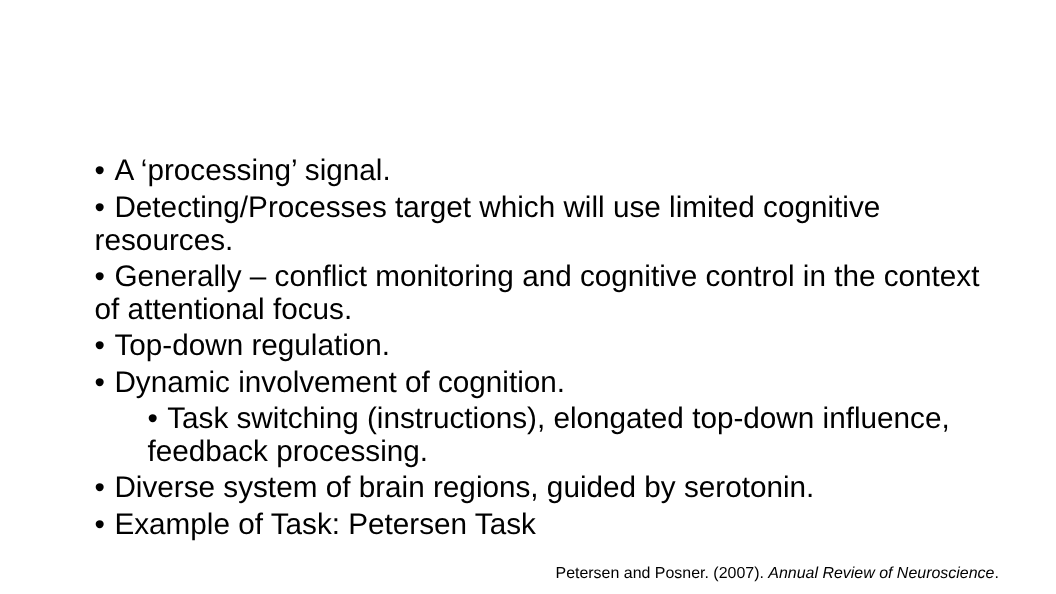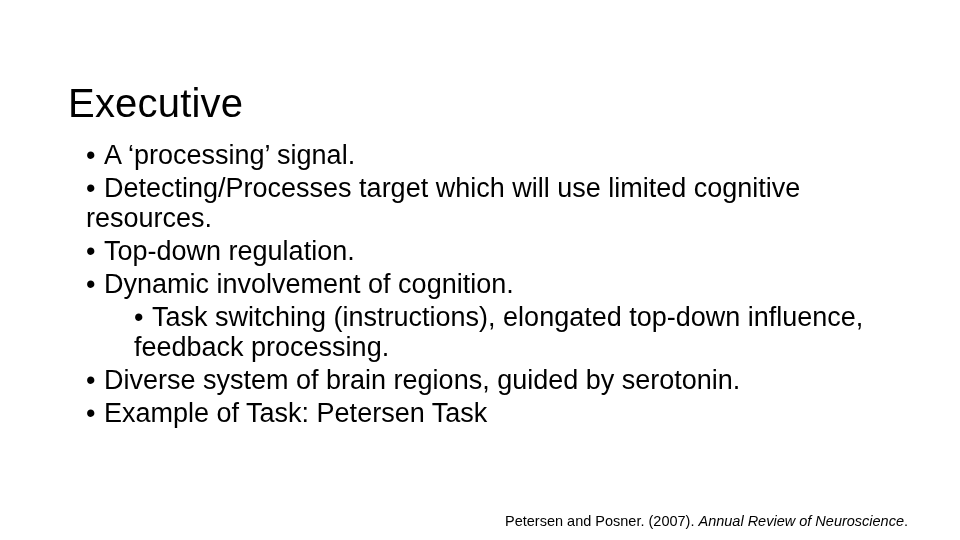--- a/index.html
+++ b/index.html
@@ -68,32 +68,34 @@
   }
   .citation .ital {
     font-style: italic;
   }
 </style>
 </head>
 <body>
 
 <div class="slide">
 
-  <h1 class="slide-title">Executive</h1>
 
   <div class="body-block">
 
     <p class="bullet-line lvl1">
       <span class="bullet-dot">•</span><span class="wrap-indent">A ‘processing’ signal.</span>
     </p>
 
     <p class="bullet-line lvl1">
       <span class="bullet-dot">•</span><span class="wrap-indent">Detecting/Processes target which will use limited cognitive resources.</span>
     </p>
 
+    <p class="bullet-line lvl1">
+      <span class="bullet-dot">•</span><span class="wrap-indent">Generally – conflict monitoring and cognitive control in the context of attentional focus.</span>
+    </p>
 
     <p class="bullet-line lvl1">
       <span class="bullet-dot">•</span><span class="wrap-indent">Top-down regulation.</span>
     </p>
 
     <p class="bullet-line lvl1">
       <span class="bullet-dot">•</span><span class="wrap-indent">Dynamic involvement of cognition.</span>
     </p>
 
     <p class="bullet-line lvl2">

